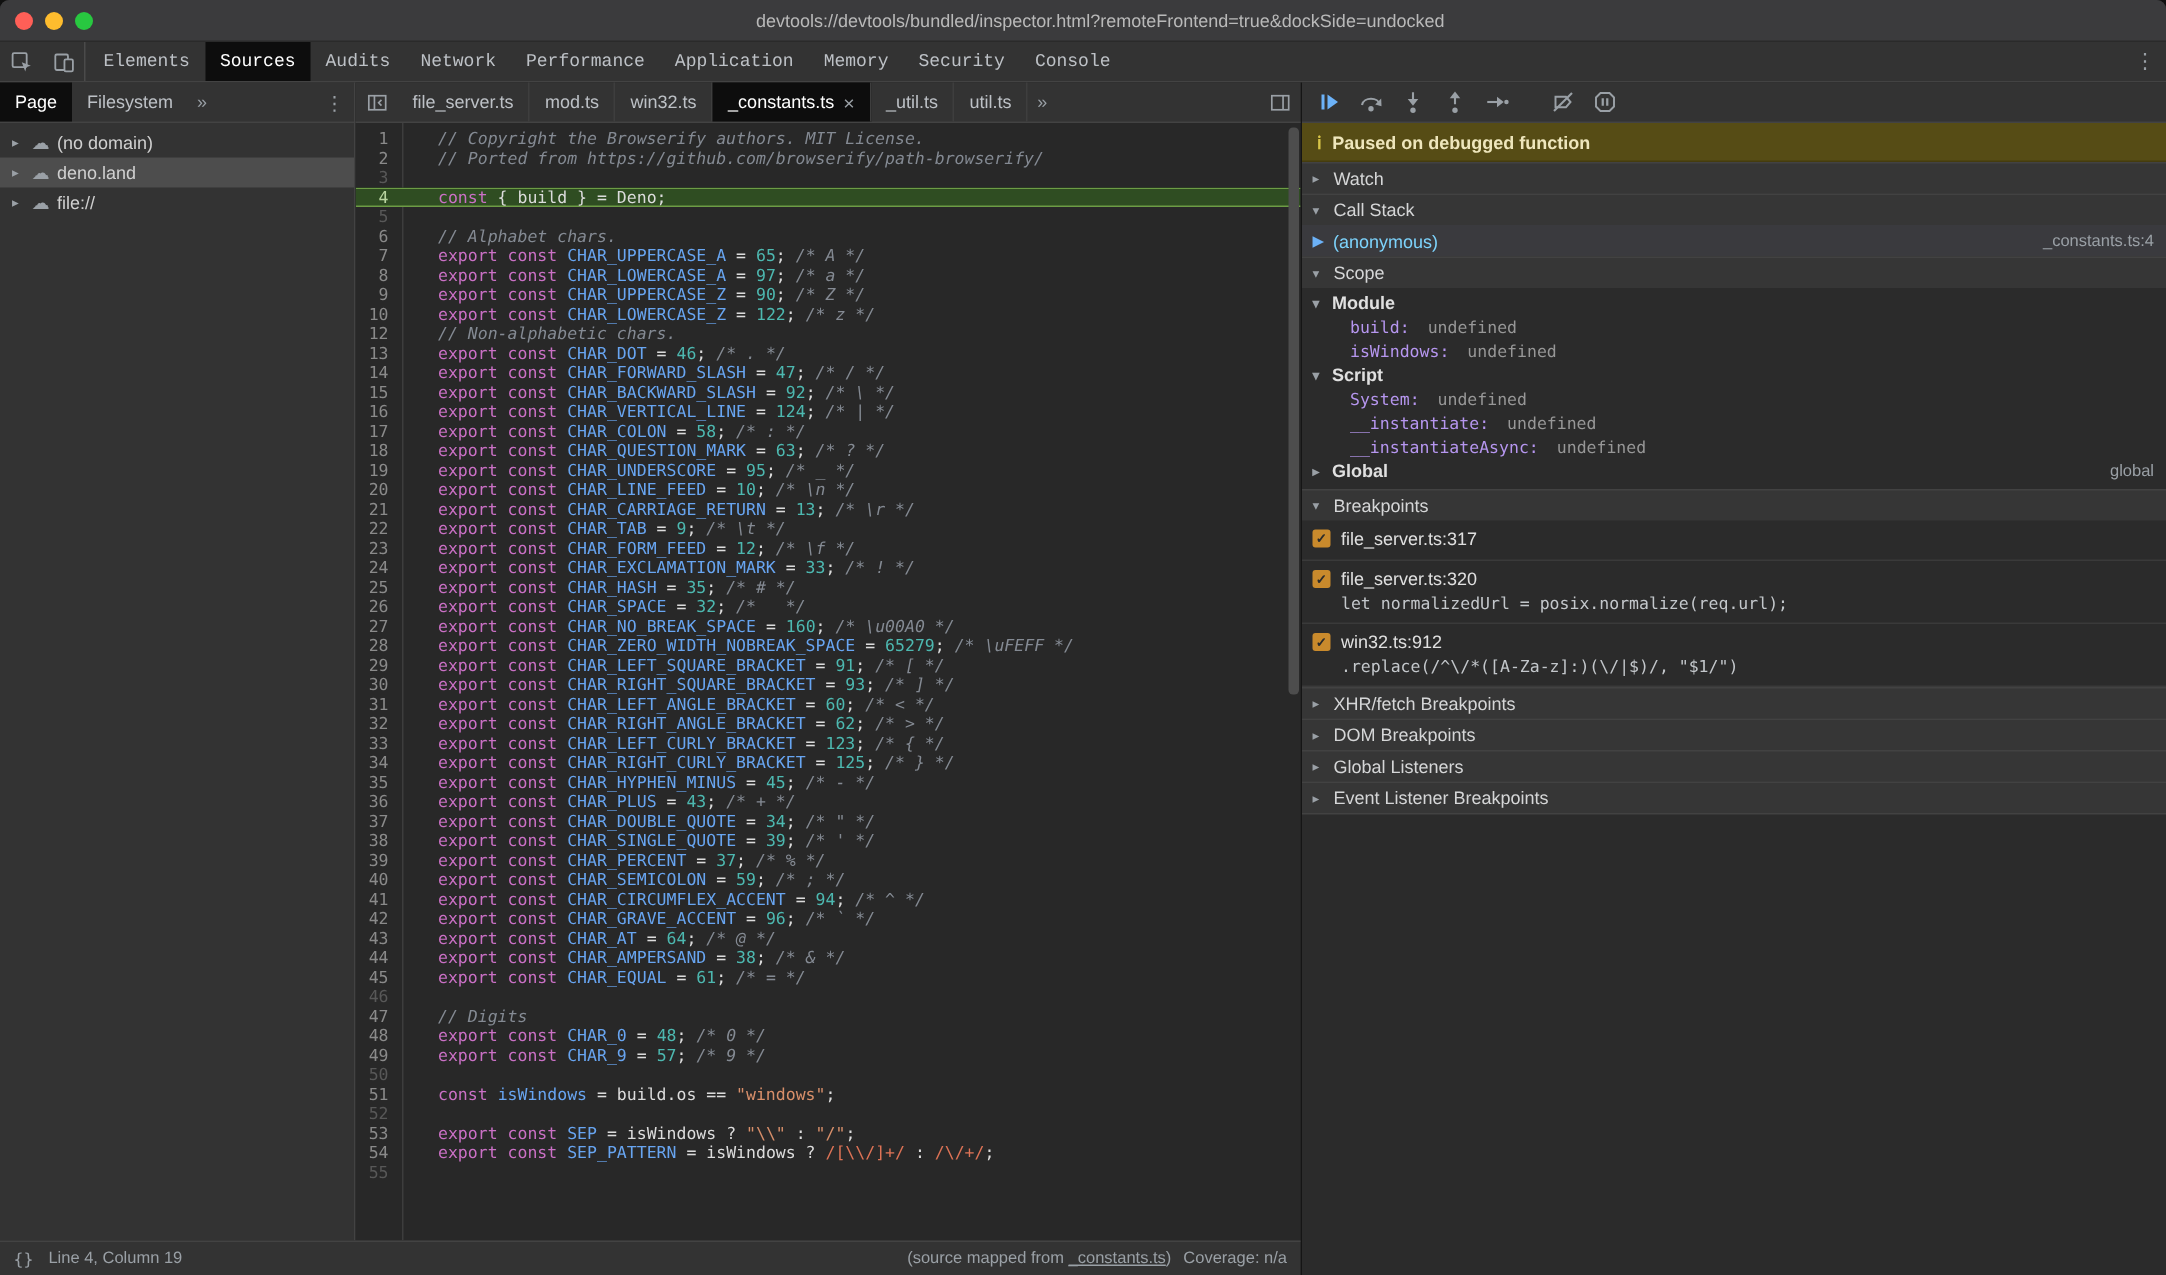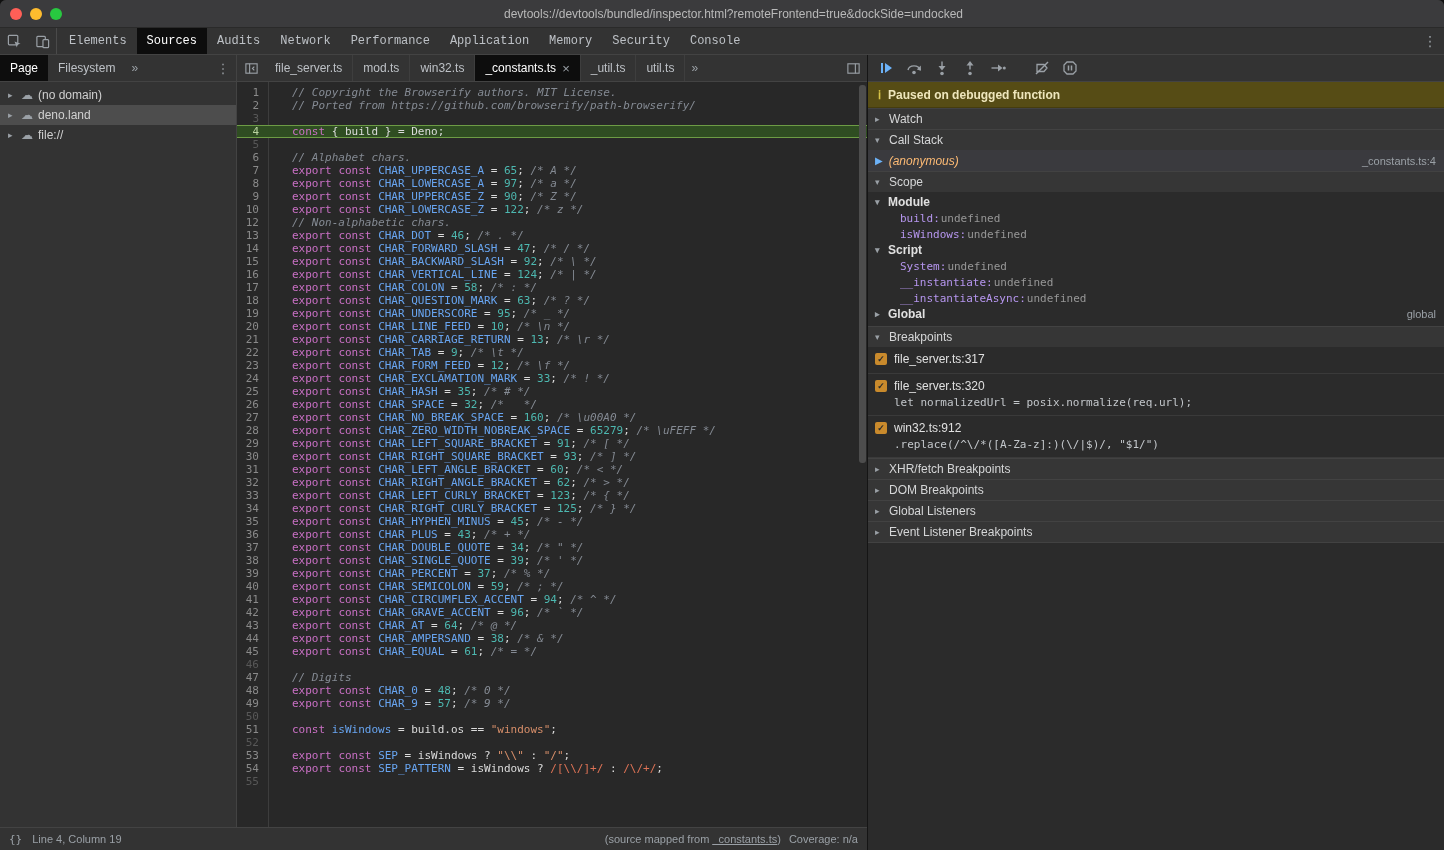--- a/index.html
+++ b/index.html
@@ -73,29 +73,29 @@
   .debugger{flex:1;background:#2b2b2b;display:flex;flex-direction:column;min-width:0;font-size:12px;color:#d0d0d0;}
   .dbg-toolbar{flex:0 0 27px;background:#333;border-bottom:1px solid #434343;display:flex;align-items:center;gap:12px;padding:0 10px;}
   .dbg-icon{width:16px;height:16px;display:flex;align-items:center;justify-content:center;}
   .dbg-icon.gap{margin-left:16px;}
   .paused-banner{flex:0 0 26px;background:#564c15;border-bottom:1px solid #453c0e;display:flex;align-items:center;gap:7px;padding:0 10px;color:#eee6bc;font-weight:bold;font-size:12px;}
   .banner-icon{color:#d8c548;font-size:12px;}
   .section-header{flex:0 0 21px;background:#363636;border-top:1px solid #424242;display:flex;align-items:center;gap:6px;padding:0 7px;color:#d5d6d7;}
   .tri{color:#9aa0a6;font-size:9px;width:8px;display:inline-block;}
   .frame{flex:0 0 21px;background:#3a3a3e;display:flex;align-items:center;gap:6px;padding:0 8px 0 7px;}
   .frame-marker{color:#6cb2f8;font-size:10px;}
-  .frame-name{color:#fdba74;font-style:italic;}
+  .frame-name{color:#7dd3fc;}
   .frame-loc{margin-left:auto;color:#9aa0a6;font-size:11px;}
   .scope-body{display:flex;flex-direction:column;padding:2px 0 4px 0;}
   .scope-group{height:16px;display:flex;align-items:center;gap:5px;padding-left:7px;font-weight:bold;color:#e0e0e0;font-size:12px;}
   .scope-note{margin-left:auto;padding-right:8px;color:#9aa0a6;font-weight:normal;font-size:11px;}
   .scope-var{height:16px;display:flex;align-items:center;padding-left:32px;font-family:"DejaVu Sans Mono",monospace;font-size:11px;}
   .var-name{color:#b696ef;}
   .var-name::after{content:":";color:#b696ef;}
-  .var-value{color:#979797;margin-left:1px;}
+  .var-value{color:#979797;margin-left:12px;}
   .bp-item{display:flex;flex-direction:column;gap:2px;padding:4px 8px 6px 7px;border-bottom:1px solid #3a3a3a;}
   .bp-top{display:flex;align-items:center;gap:7px;height:16px;}
   .bp-check{width:12px;height:12px;background:#c98a2c;border-radius:2px;display:flex;align-items:center;justify-content:center;color:#2b2b2b;font-size:9px;font-weight:bold;flex:0 0 12px;}
   .bp-loc{color:#e0e0e0;font-size:12px;}
   .bp-snippet{margin-left:19px;font-family:"DejaVu Sans Mono",monospace;font-size:11px;color:#c3c7cb;white-space:pre;overflow:hidden;}
   .dbg-fill{flex:1;border-top:1px solid #424242;}
   svg{display:block;}
 </style>
 </head>
 <body>

